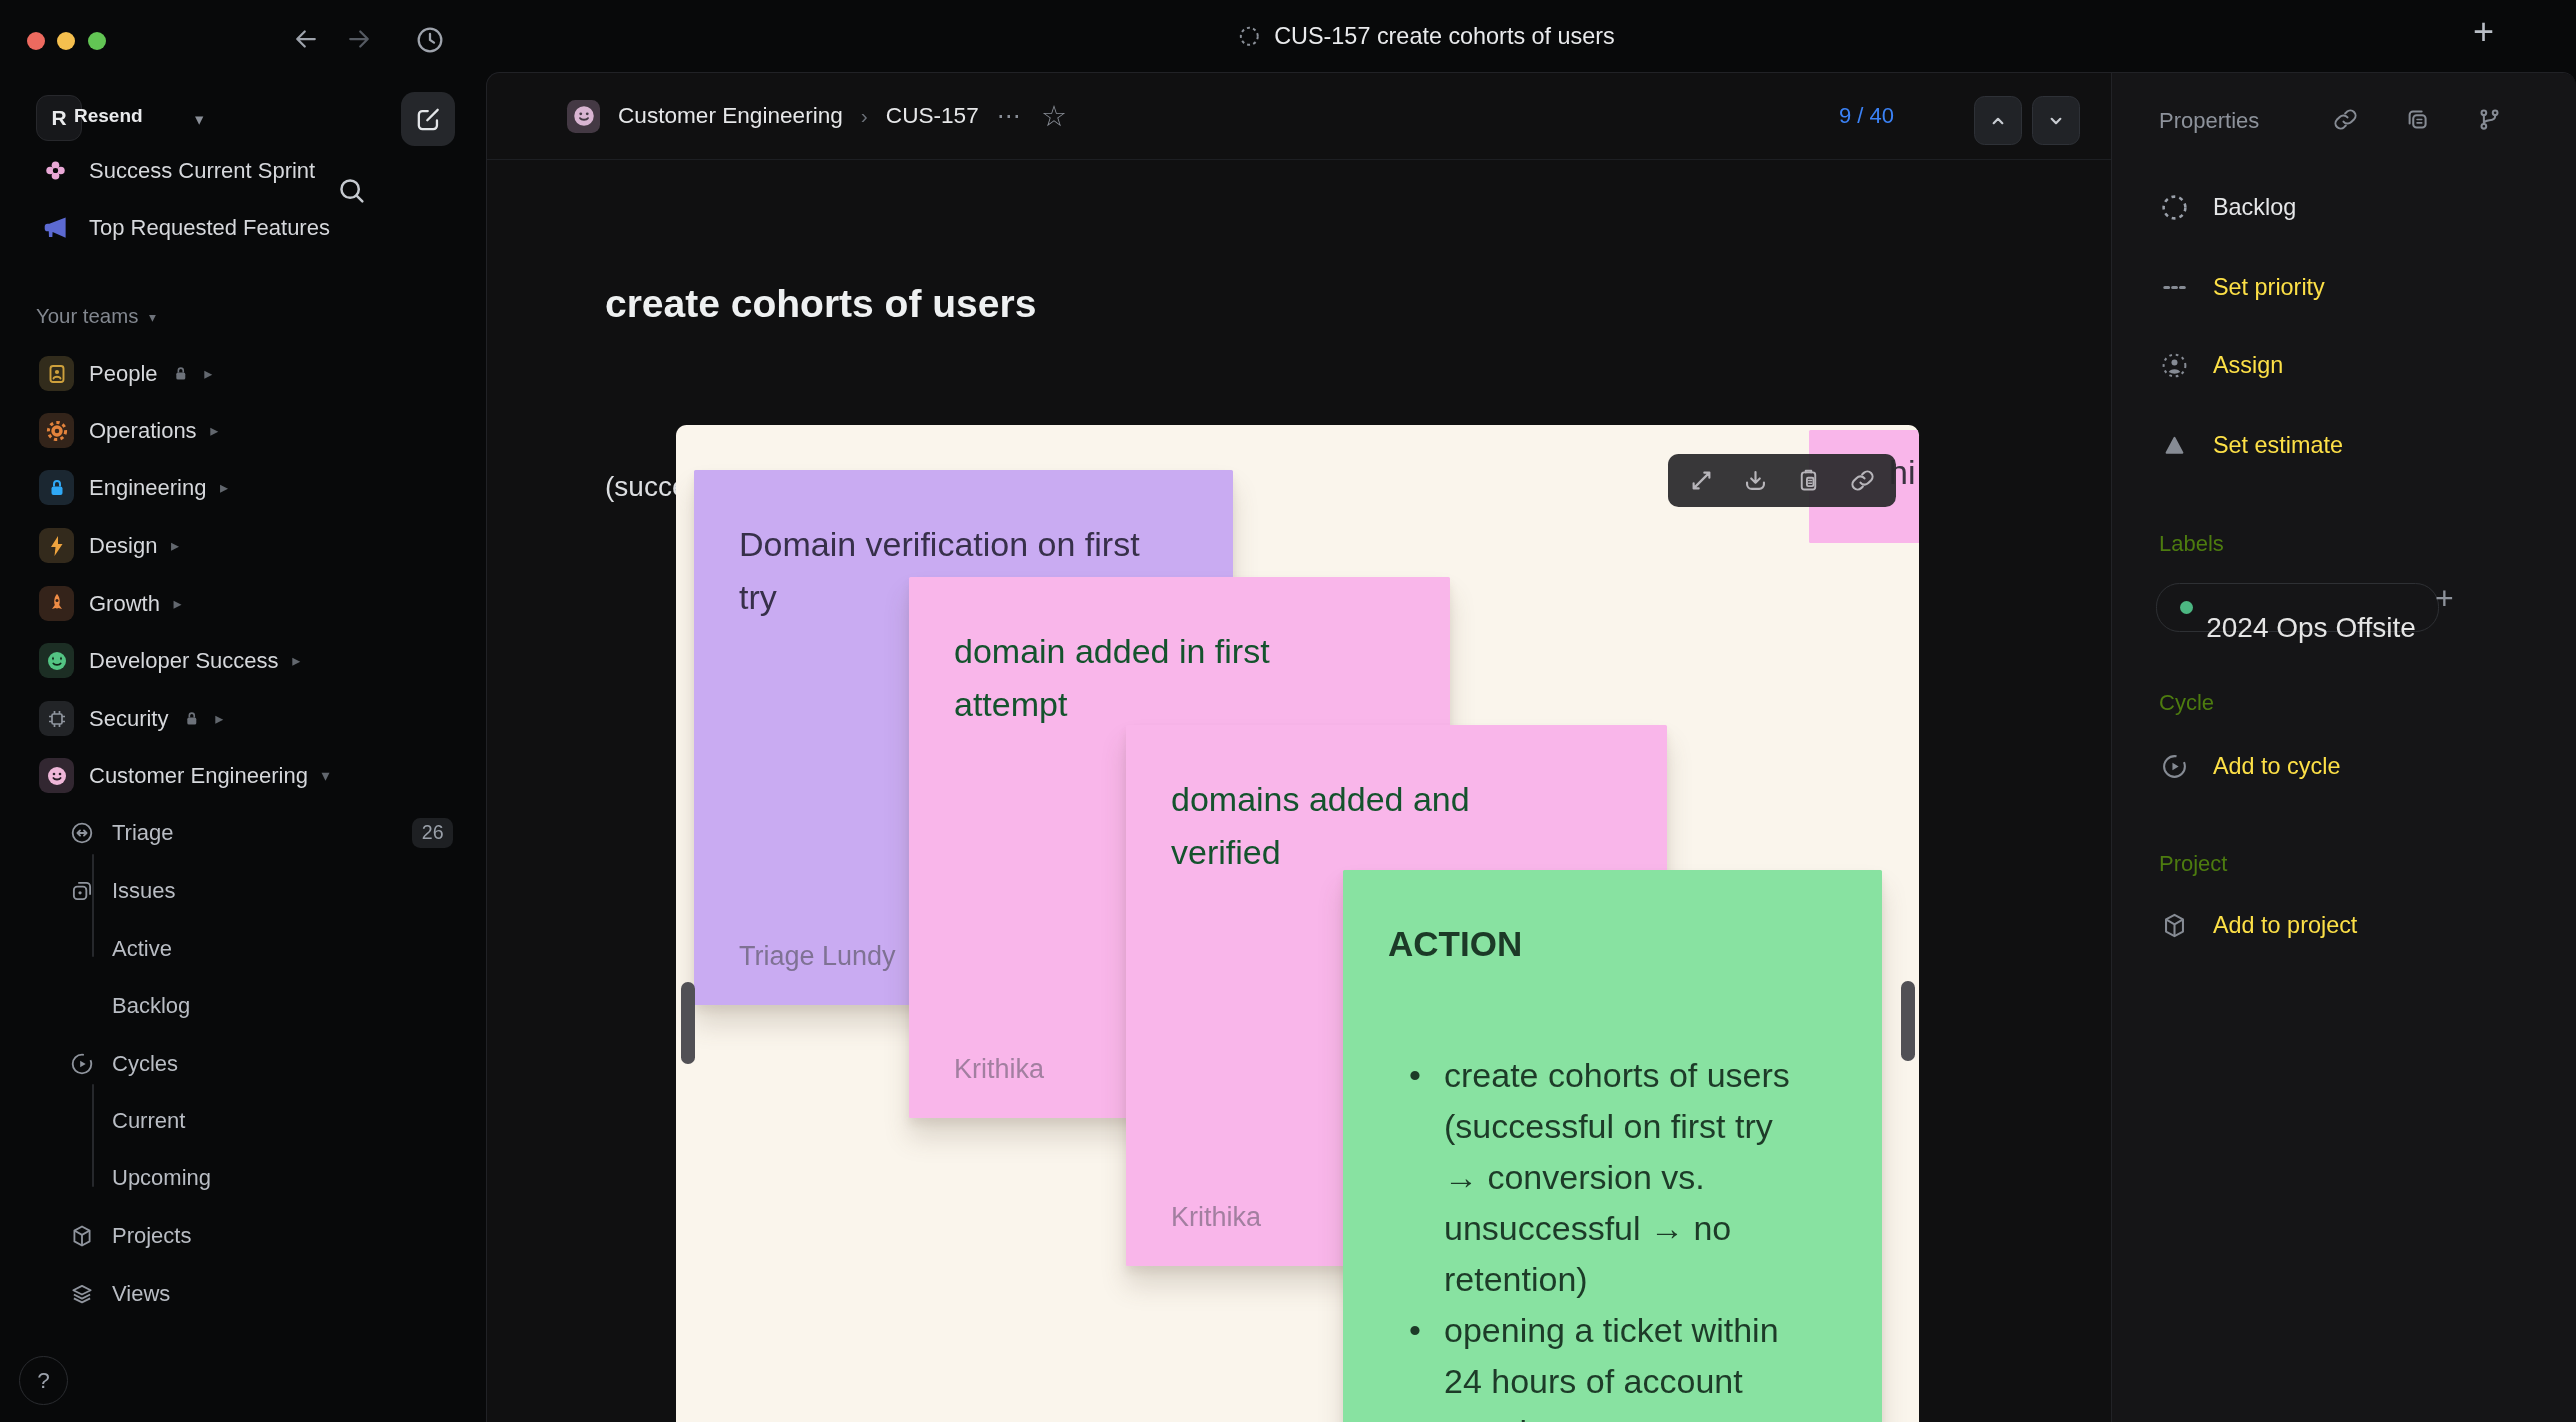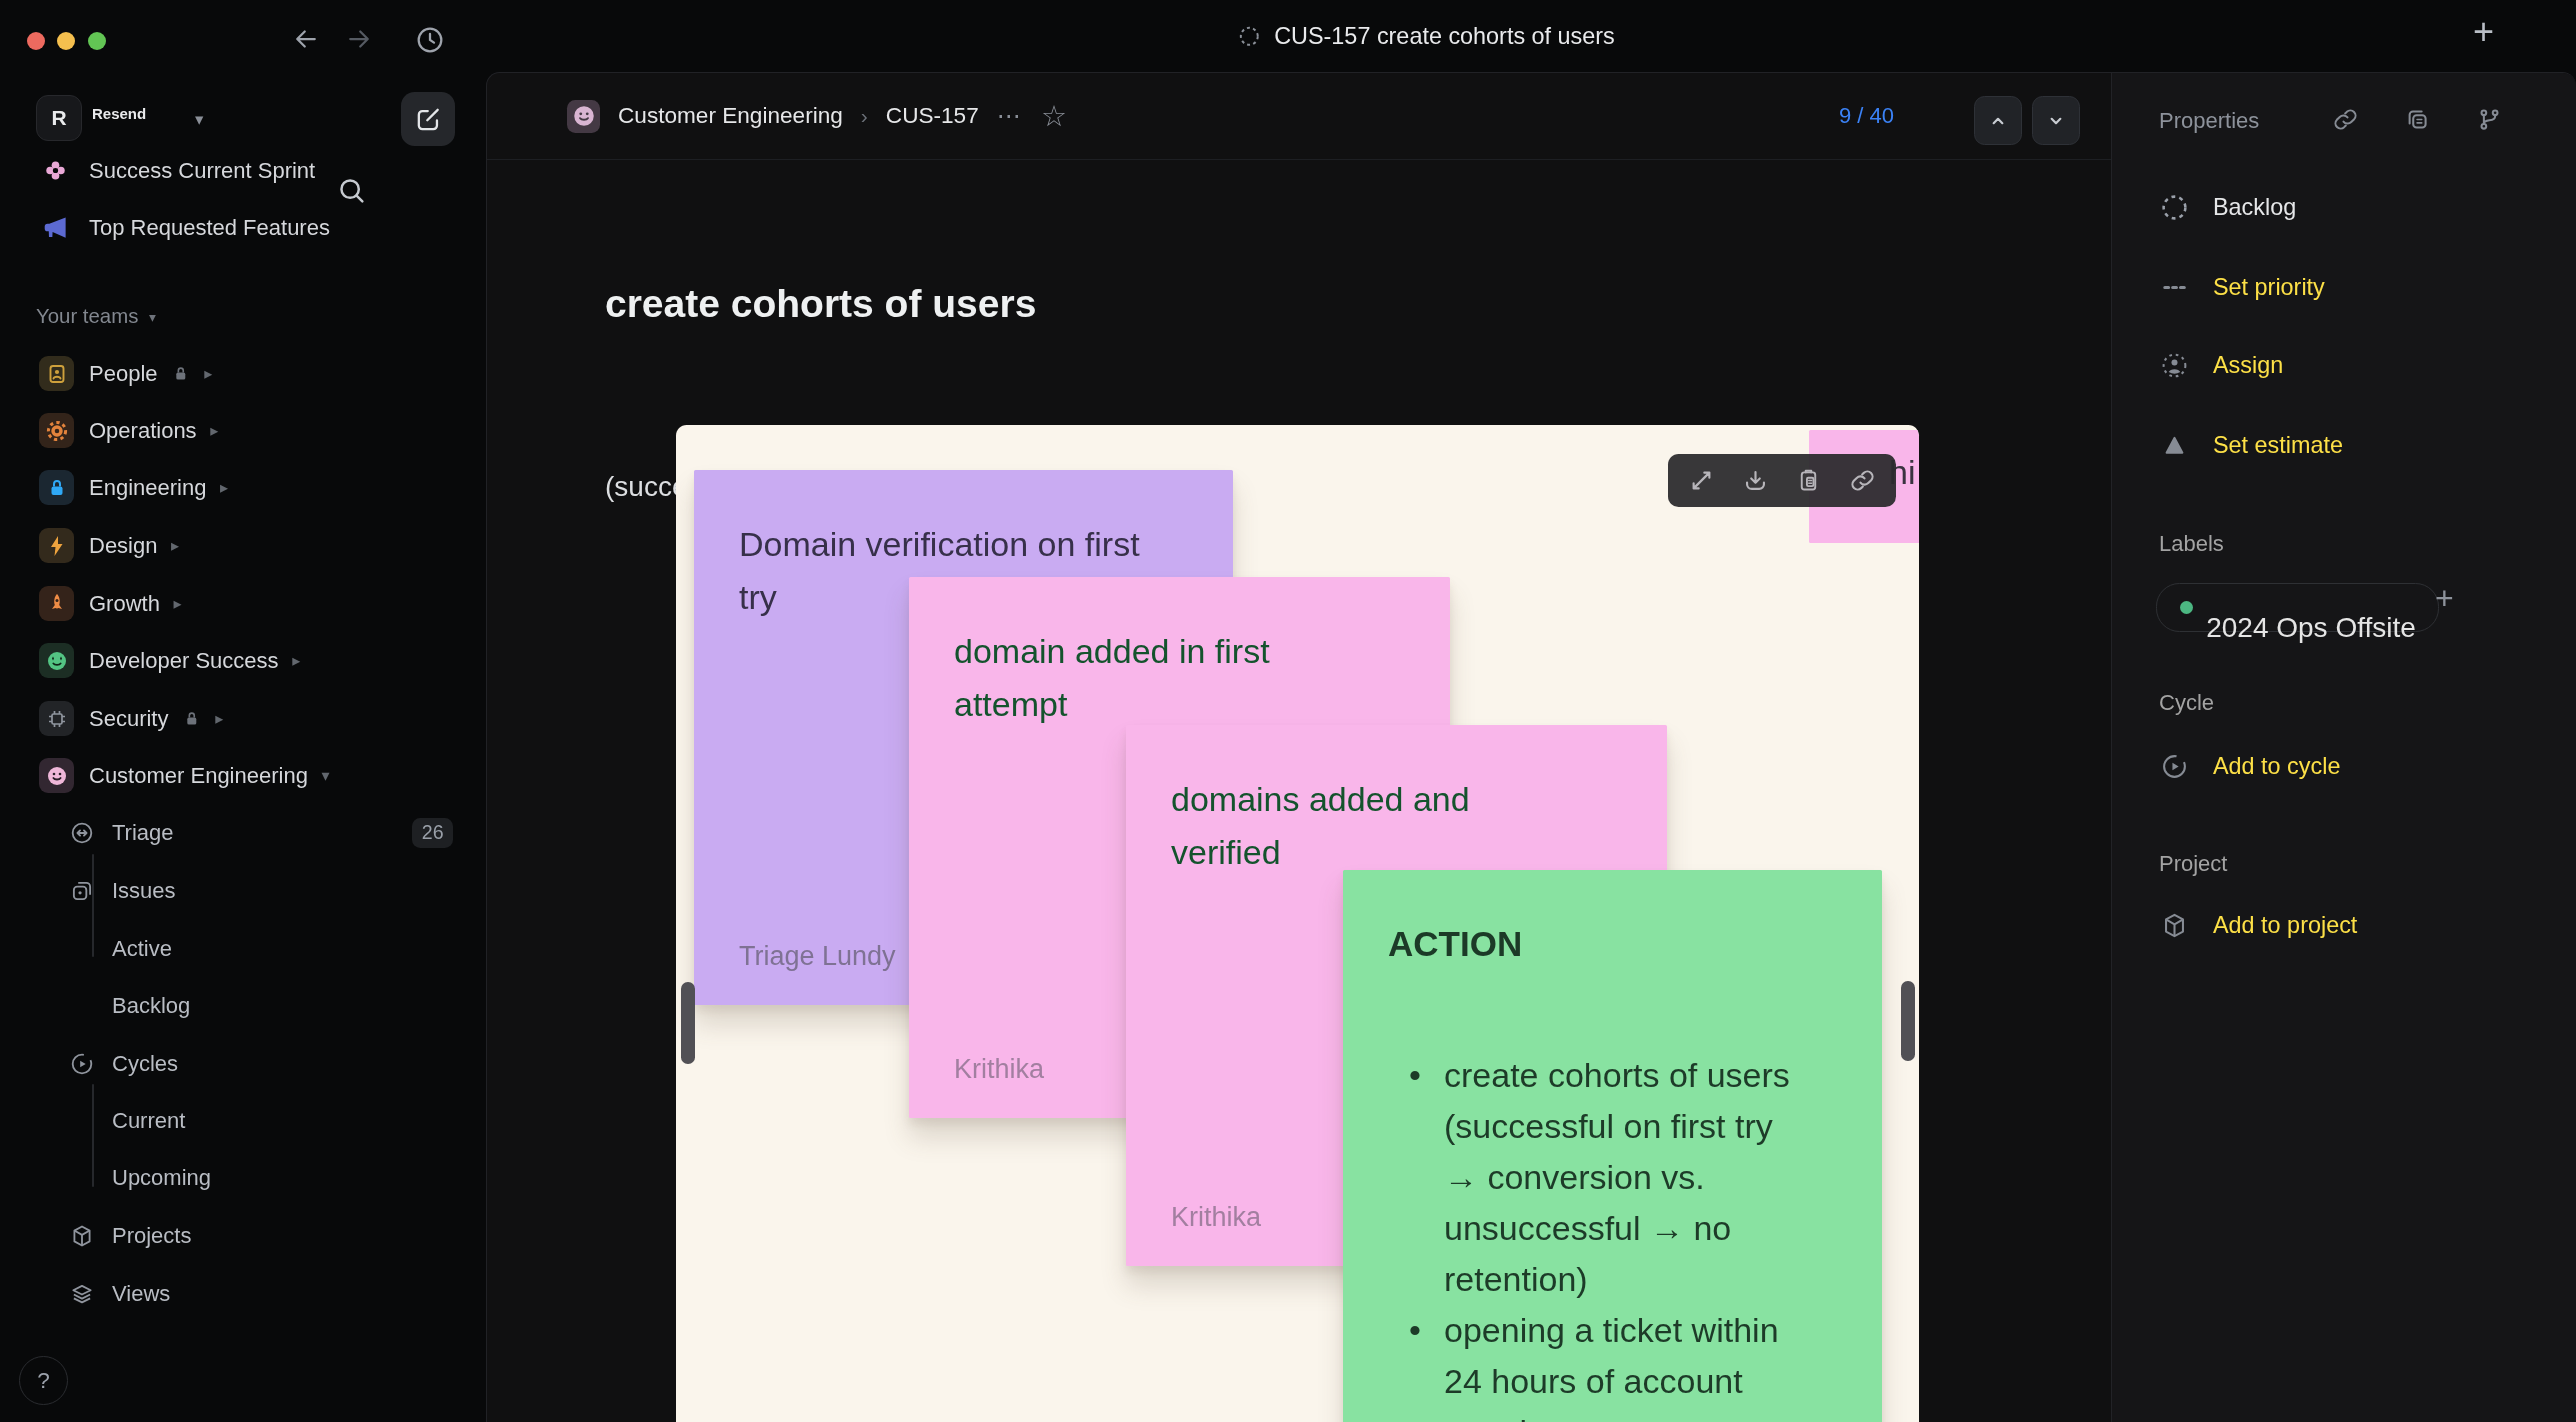--- a/index.html
+++ b/index.html
@@ -11,21 +11,21 @@
   .light{position:absolute;top:32px;width:18px;height:18px;border-radius:50%;}
   .navbtn{position:absolute;top:24px;width:30px;height:30px;}
   .tab{position:absolute;left:1238px;top:0;height:72px;display:flex;align-items:center;gap:13.6px;}
   .tab-title{font-size:23.4px;color:#e9eaec;}
   .newtab{position:absolute;left:2473px;top:13.6px;font-size:36px;color:#b9bec6;line-height:1;}
   
   .sidebar{position:absolute;left:0;top:72px;width:486px;bottom:0;}
   .ws-logo{position:absolute;left:36px;top:22.6px;width:44px;height:44px;border-radius:12px;
            background:#17181b;border:0.8px solid #27282c;display:flex;align-items:center;justify-content:center;
            font-size:21px;font-weight:700;color:#e9eaec;}
-  .ws-name{position:absolute;left:92px;top:33px;font-size:15px;font-weight:600;color:#e9eaec;}
+  .ws-name{position:absolute;left:74px;top:33px;font-size:19px;font-weight:600;color:#e9eaec;}
   .ws-caret{position:absolute;left:195px;top:38px;font-size:16.6px;color:#8a8f98;}
   .ws-search{position:absolute;left:335px;top:102px;width:33px;height:33px;}
   .ws-compose{position:absolute;left:401px;top:20.4px;width:54px;height:54px;border-radius:13.6px;
               background:#25272b;display:flex;align-items:center;justify-content:center;}
   .srow{position:absolute;left:0;width:476px;height:57px;display:flex;align-items:center;}
   .srow .txt{font-size:22px;font-weight:500;color:#d6d8dc;}
   .srow .dim{color:#b9bdc4;font-weight:400;}
   .picon{position:absolute;left:42px;width:27px;height:27px;}
   .ptxt{position:absolute;left:89px;}
   .tile{position:absolute;left:39px;width:35px;height:35px;border-radius:9px;display:flex;align-items:center;justify-content:center;}
@@ -79,21 +79,21 @@
   
   .props{position:absolute;right:0;top:0;bottom:0;width:464px;background:#151517;
          border-left:0.8px solid #222327;border-radius:0 13.6px 0 0;}
   .phead-title{position:absolute;left:47px;top:35px;font-size:22px;color:#8d929b;}
   .phead-icons{position:absolute;left:220px;top:33px;display:flex;gap:45px;color:#868b94;}
   .phead-icons svg{width:27px;height:27px;}
   .prow{position:absolute;left:48px;display:flex;align-items:center;gap:24px;height:45px;}
   .prow svg{width:29px;height:29px;}
   .prow .lbl{font-size:23.4px;color:#fde047;}
   .prow .strong{color:#e6e7e9;font-weight:500;}
-  .pshdr{position:absolute;left:47px;font-size:22px;color:#a3a3a3;}
+  .pshdr{position:absolute;left:47px;font-size:22px;color:#4d7c0f;}
   .pill{position:absolute;left:44px;top:510px;height:47px;border:0.8px solid #2e3034;border-radius:23.4px;
         display:flex;align-items:center;gap:13.6px;padding:0 22.6px;}
   .pill .dot{width:13px;height:13px;border-radius:50%;background:#4cb782;}
   .pill .plbl{font-size:28px;color:#e5e5e5;margin-top:40px;}
   .addlbl{position:absolute;left:323px;top:507px;font-size:32px;color:#8d929b;}
 </style>
 </head>
 <body>
 
 <div id="app">

